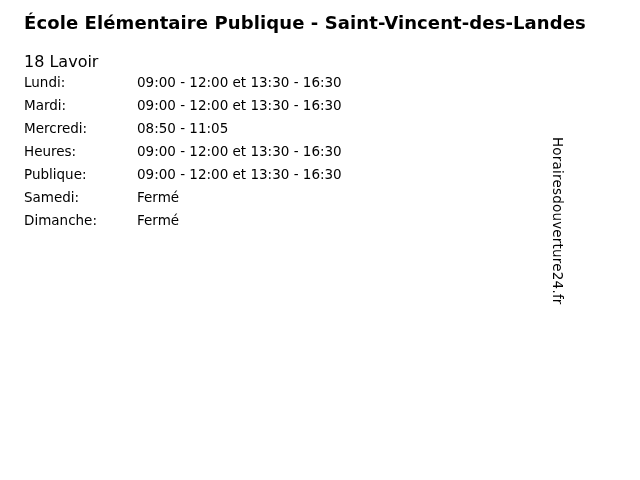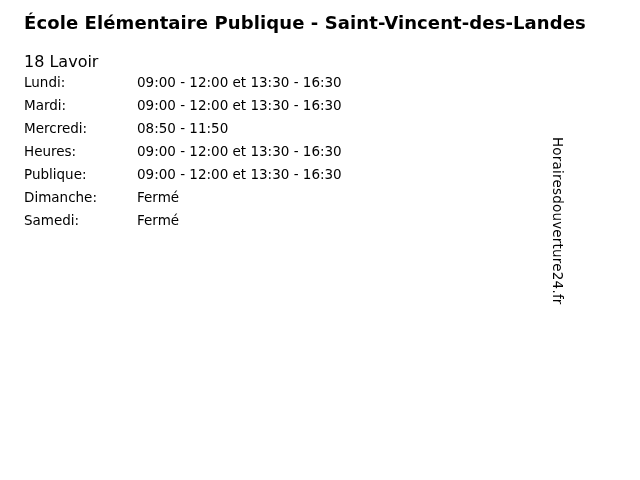--- a/index.html
+++ b/index.html
@@ -90,36 +90,36 @@
         <tr>
           <td class="day">Lundi:</td>
           <td class="time">09:00 - 12:00 et 13:30 - 16:30</td>
         </tr>
         <tr>
           <td class="day">Mardi:</td>
           <td class="time">09:00 - 12:00 et 13:30 - 16:30</td>
         </tr>
         <tr>
           <td class="day">Mercredi:</td>
-          <td class="time">08:50 - 11:50</td>
+          <td class="time">08:50 - 11:05</td>
         </tr>
         <tr>
           <td class="day">Heures:</td>
           <td class="time">09:00 - 12:00 et 13:30 - 16:30</td>
         </tr>
         <tr>
           <td class="day">Publique:</td>
           <td class="time">09:00 - 12:00 et 13:30 - 16:30</td>
         </tr>
         <tr>
-          <td class="day">Dimanche:</td>
+          <td class="day">Samedi:</td>
           <td class="time">Fermé</td>
         </tr>
         <tr>
-          <td class="day">Samedi:</td>
+          <td class="day">Dimanche:</td>
           <td class="time">Fermé</td>
         </tr>
       </tbody>
     </table>
 
   </div>
 
   <div class="sidetext">Horairesdouverture24.fr</div>
 
 </div>

